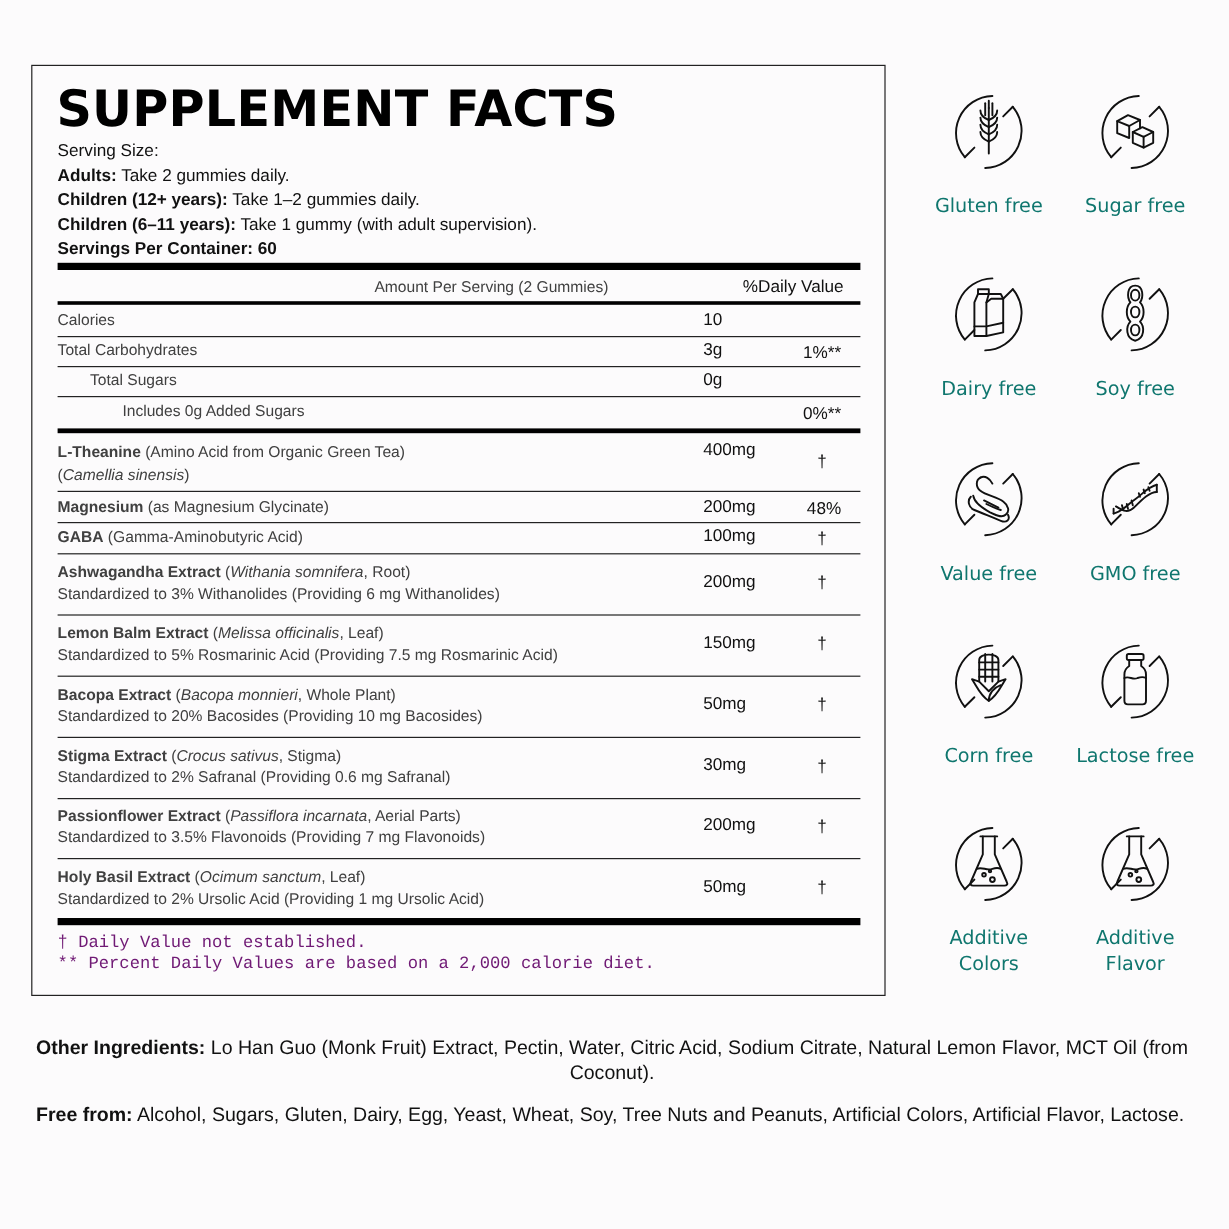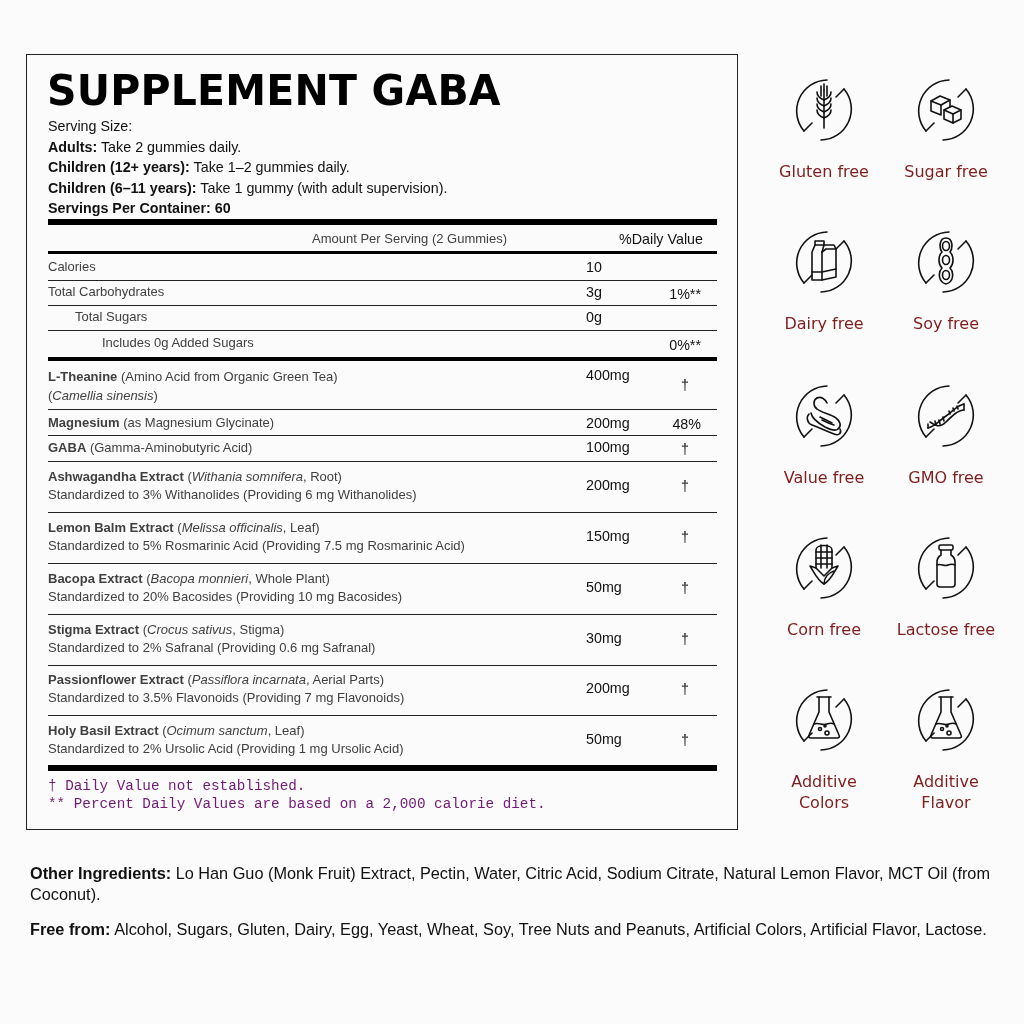--- a/index.html
+++ b/index.html
@@ -95,36 +95,36 @@
       display: block;
       margin: 0 auto;
       width: 80px; height: 80px;
     }
     .badge-label {
       display: block;
       margin-top: 11px;
       font-family: "DejaVu Sans", sans-serif;
       font-size: 16px;
       line-height: 21px;
-      color: #7f1d1d;
+      color: #0f766e;
     }
     .bottom {
       position: absolute;
       left: 30px; width: 960px;
       font-size: 16.3px;
       line-height: 21px;
       color: #111;
     }
     .bottom b { font-weight: 700; }
   </style>
 </head>
 <body>
 
 <div class="facts-panel">
-  <div class="facts-title">SUPPLEMENT GABA</div>
+  <div class="facts-title">SUPPLEMENT FACTS</div>
 
   <div class="serving">
     <div>Serving Size:</div>
     <div><b>Adults:</b><span> Take 2 gummies daily.</span></div>
     <div><b>Children (12+ years):</b><span> Take 1–2 gummies daily.</span></div>
     <div><b>Children (6–11 years):</b><span> Take 1 gummy (with adult supervision).</span></div>
     <div style="font-weight:600;">Servings Per Container: 60</div>
   </div>
 
   <div class="thick-bar" style="top:164px;height:6px;"></div>
@@ -388,18 +388,18 @@
       <path d="M35 17 L35 32 L25 55 C24 57 25 58 27 58 L53 58 C55 58 56 57 55 55 L45 32 L45 17"></path>
       <path d="M30 44 C35 42 38 46 43 44 C46 43 48 43 50 44"></path>
       <circle cx="36" cy="49" r="1.5"></circle>
         <circle cx="41" cy="46" r="1"></circle>
         <circle cx="43" cy="53" r="2"></circle>
     </svg>
     <span class="badge-label"><span>Additive</span><br><span>Flavor</span></span>
   </div>
 </div>
 
-<div class="bottom" style="top:863px;">
+<div class="bottom" style="top:863px;text-align:center;">
   <b>Other Ingredients:</b><span> Lo Han Guo (Monk Fruit) Extract, Pectin, Water, Citric Acid, Sodium Citrate, Natural Lemon Flavor, MCT Oil (from Coconut).</span>
 </div>
 <div class="bottom" style="top:919px;">
   <b>Free from:</b><span> Alcohol, Sugars, Gluten, Dairy, Egg, Yeast, Wheat, Soy, Tree Nuts and Peanuts, Artificial Colors, Artificial Flavor, Lactose.</span>
 </div>
 
 </body></html>

